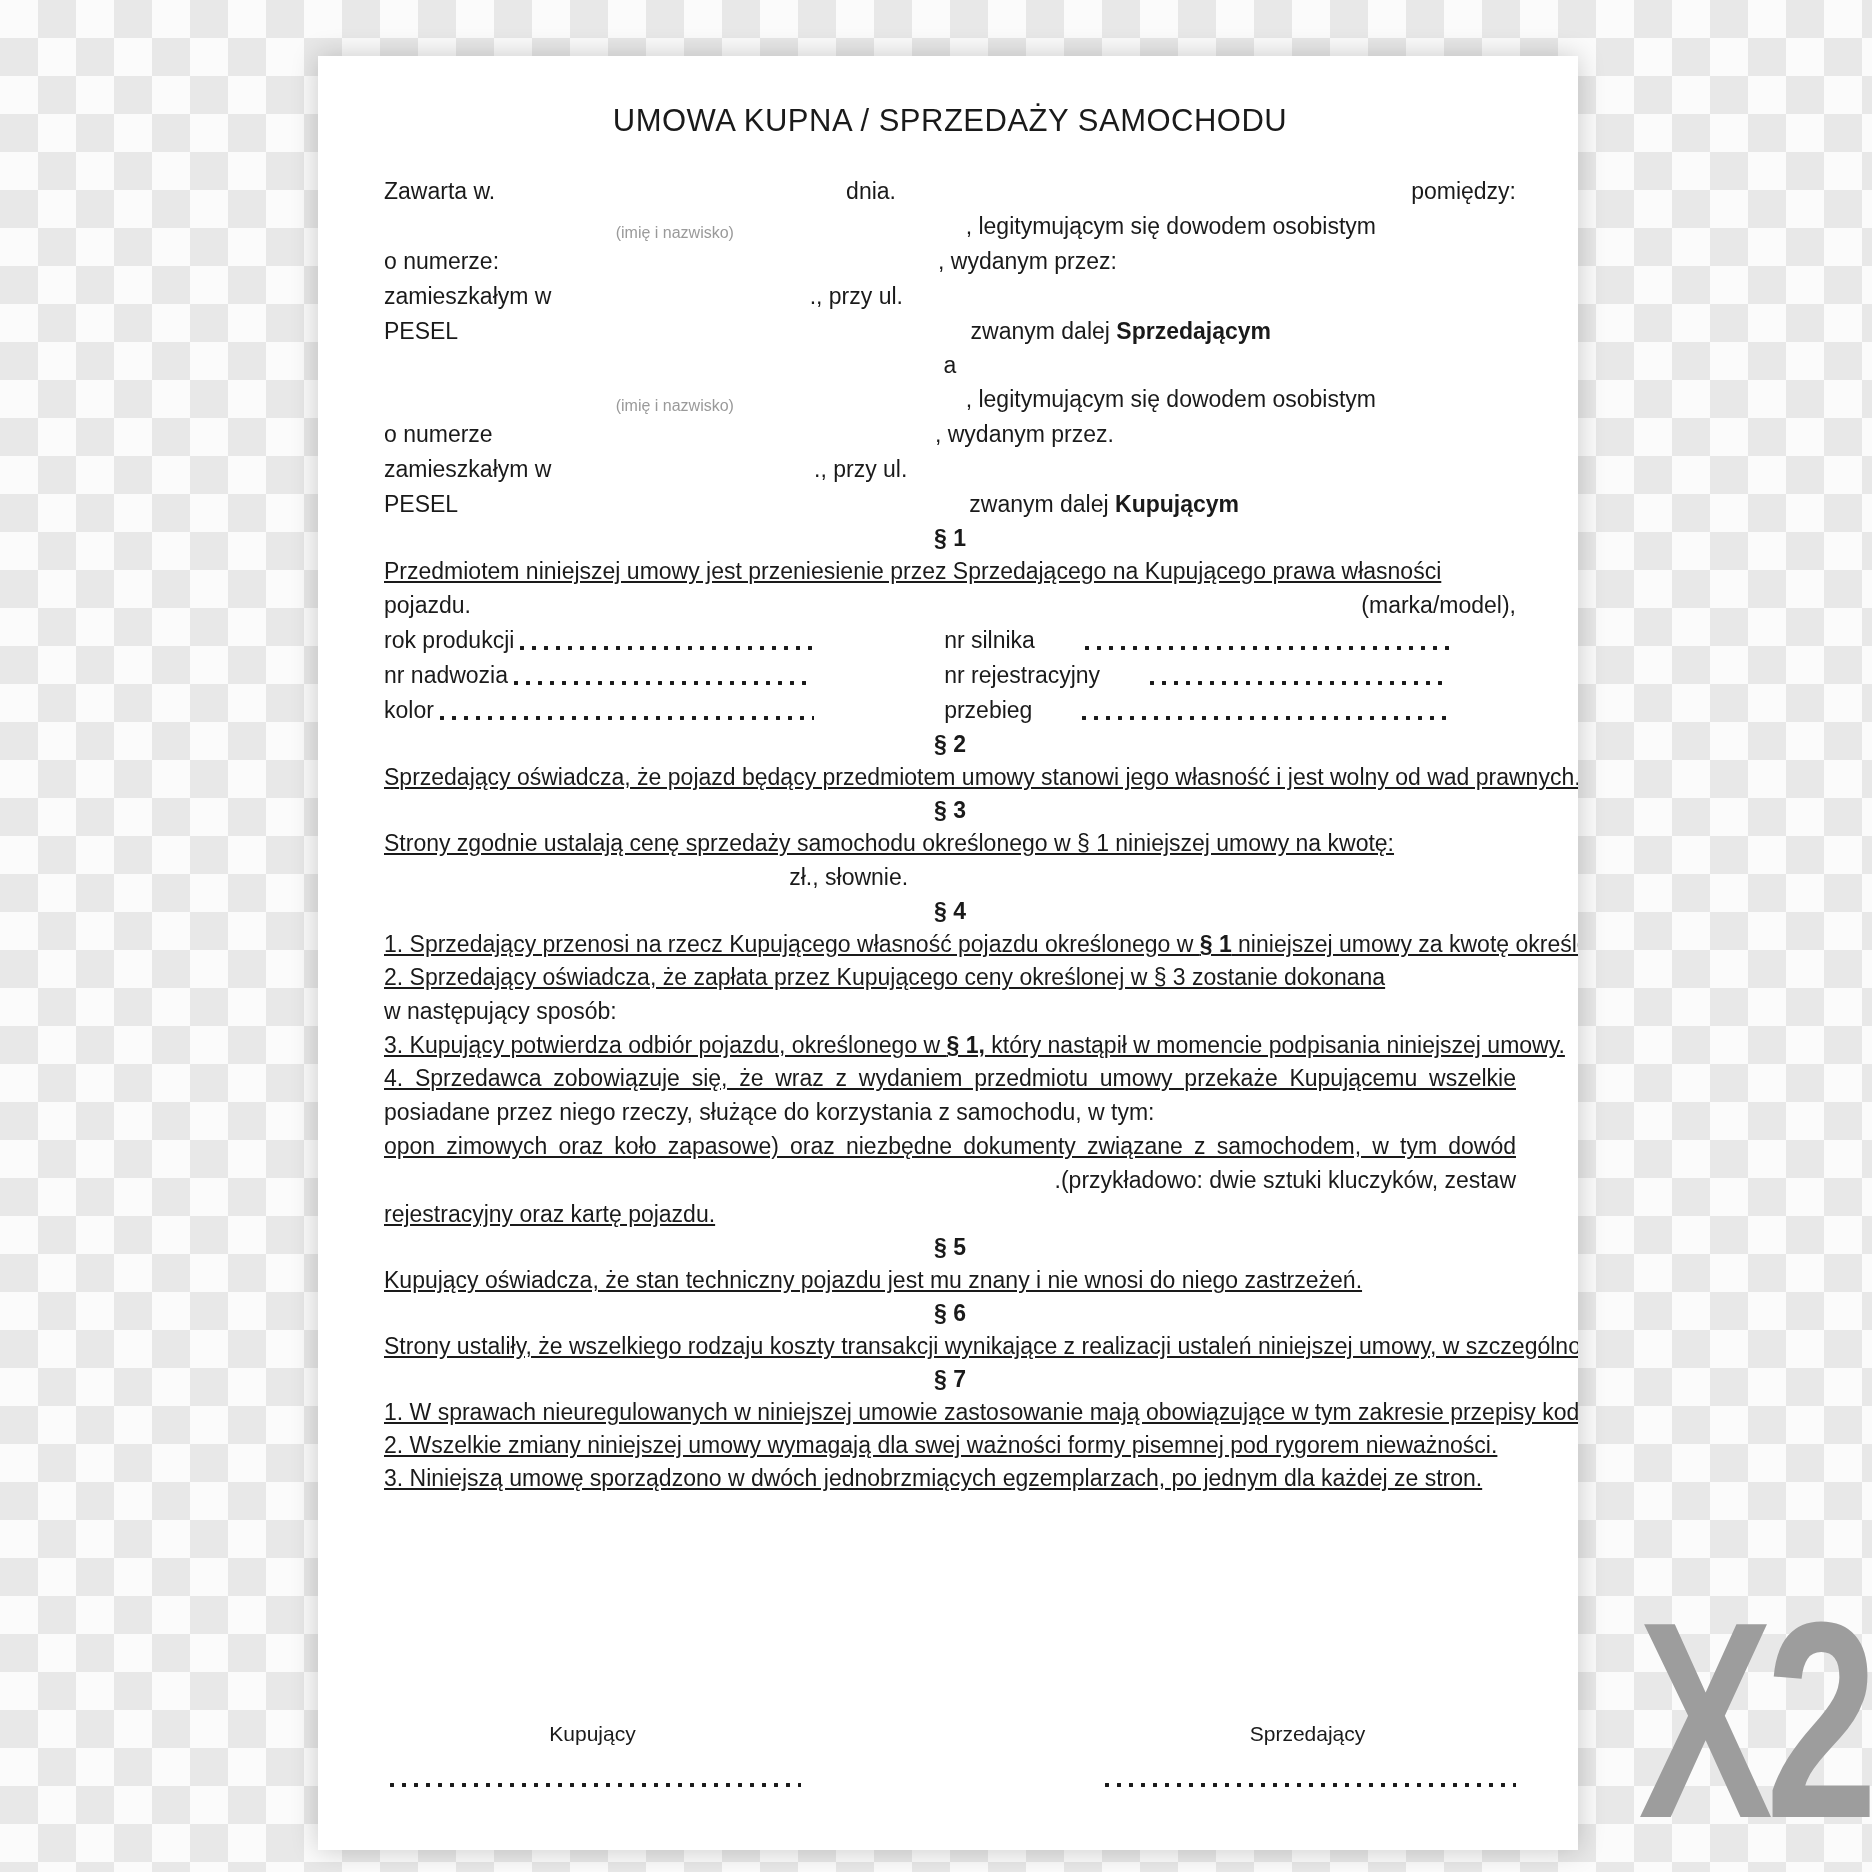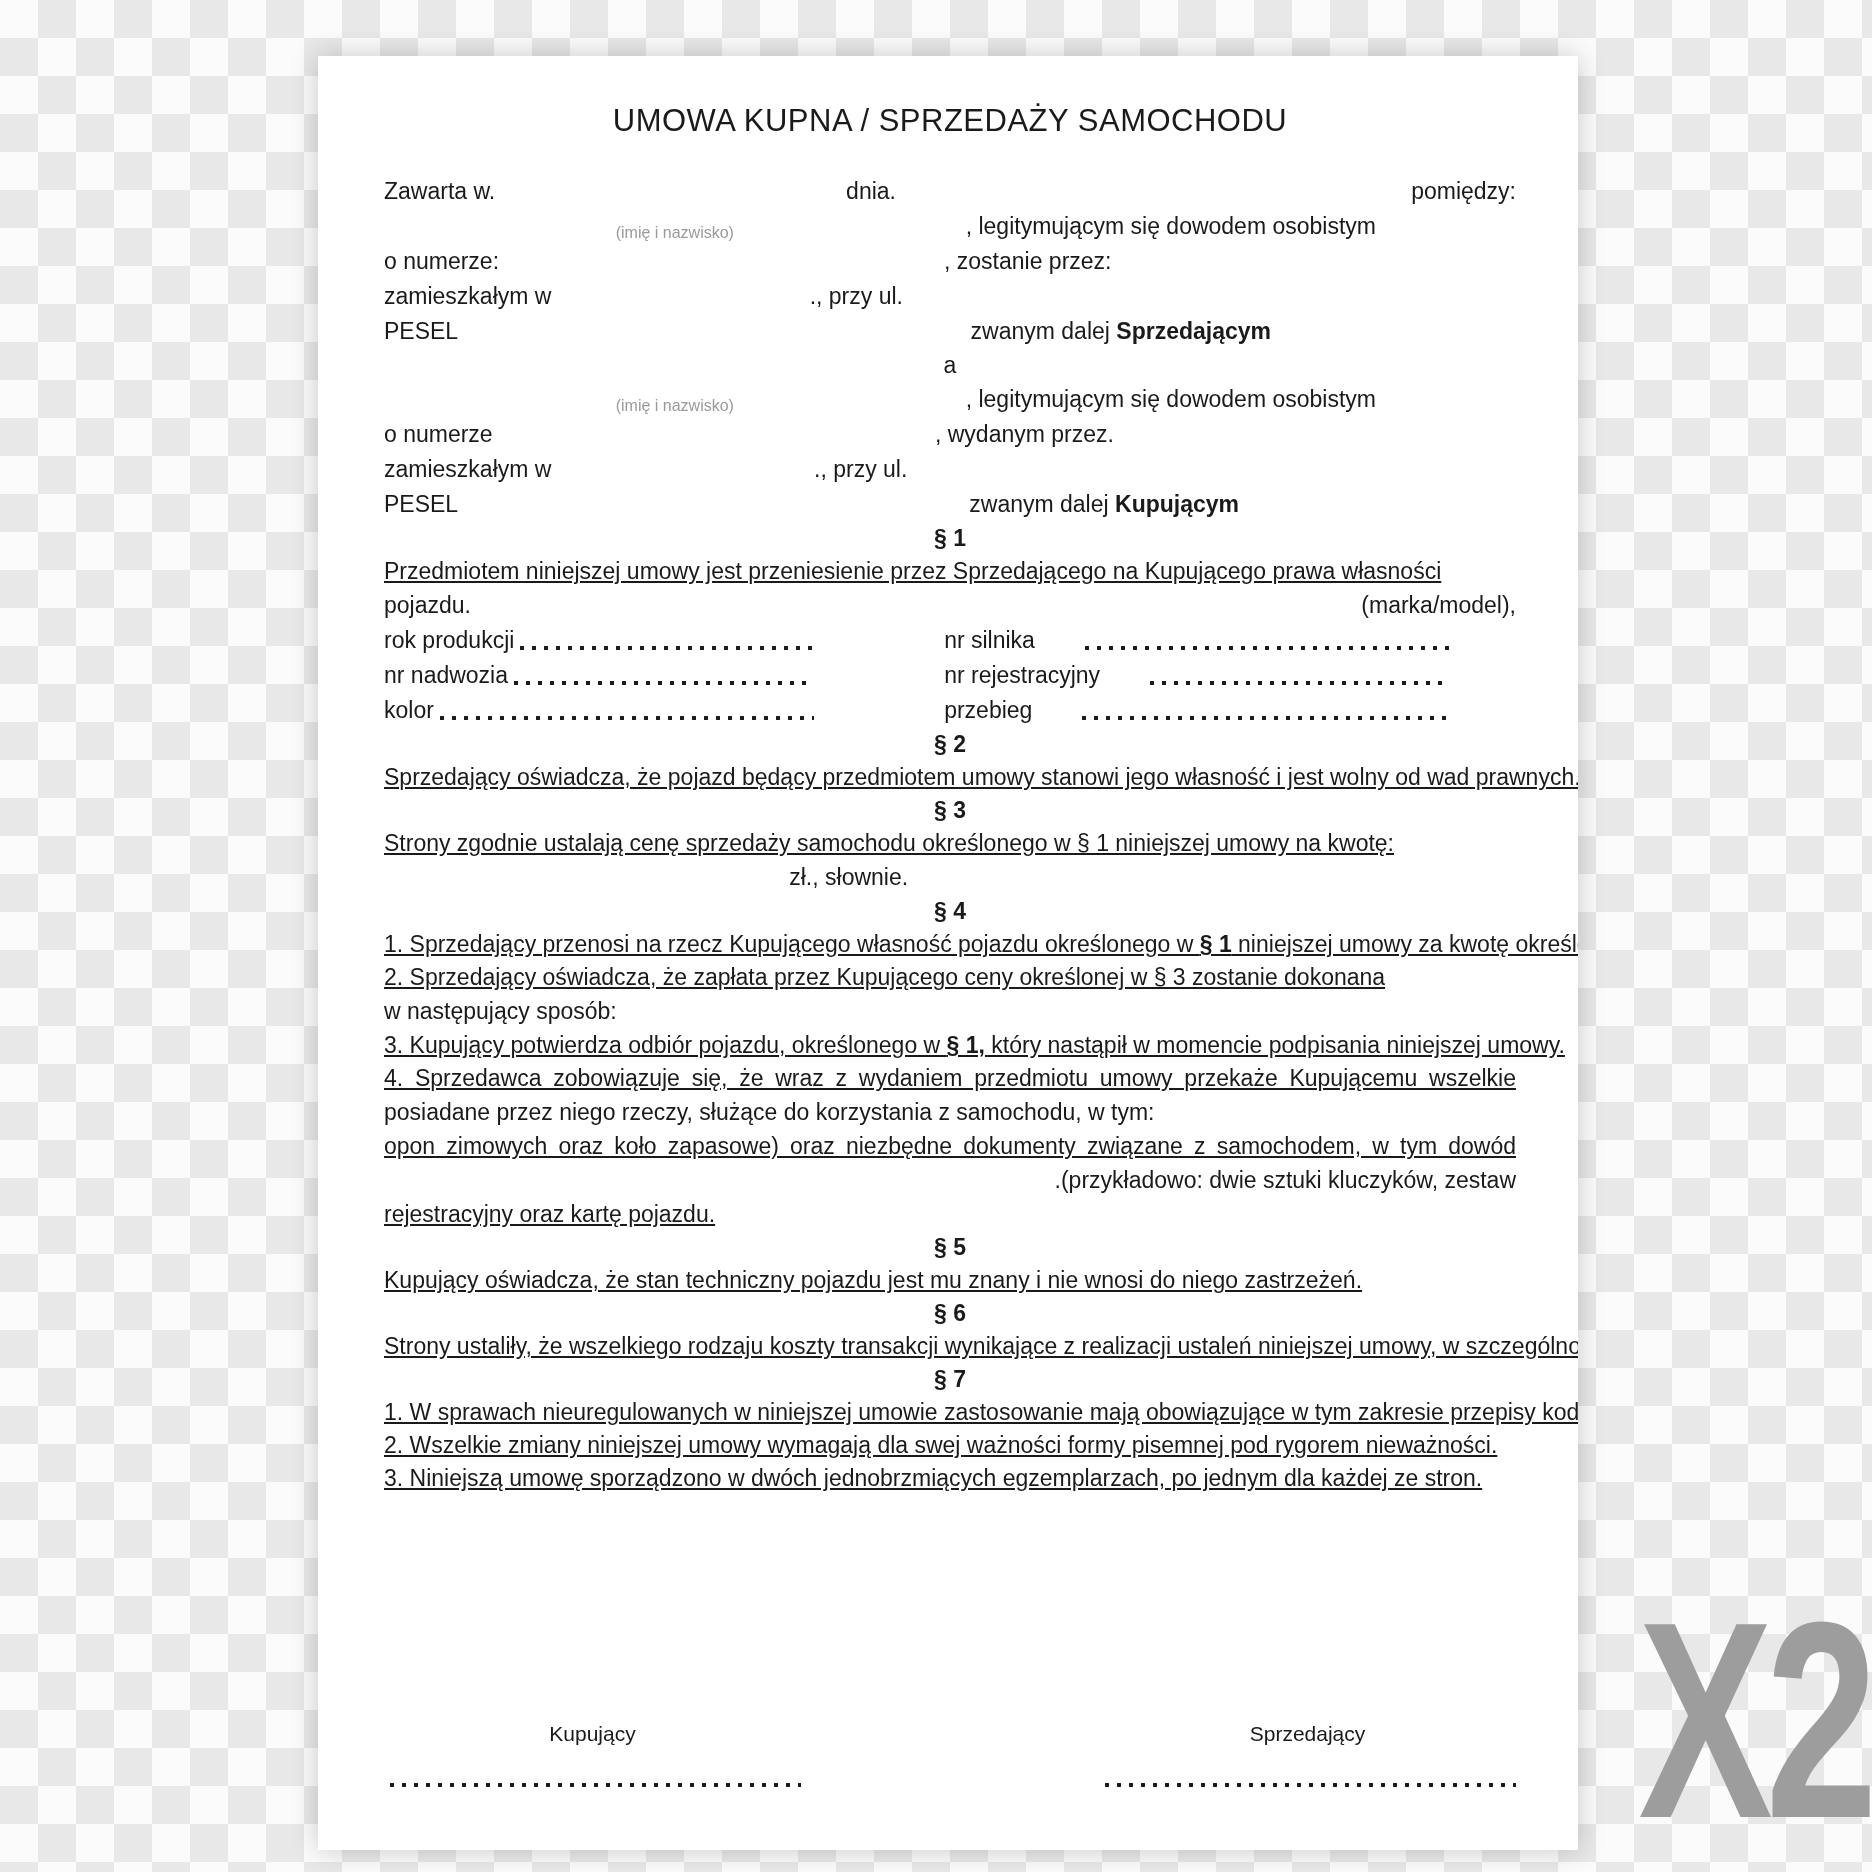--- a/index.html
+++ b/index.html
@@ -90,21 +90,21 @@
       </div>
       <div class="line fill" style="padding-right: 140px;">
         <span class="dots" style="flex-grow: 1;">
           <span class="sublabel">(imię i nazwisko)</span>
         </span>
         <span class="seg">, legitymującym się dowodem osobistym</span>
       </div>
       <div class="line fill">
         <span class="seg">o numerze:</span>
         <span class="dots" style="flex-grow: 1.1;"></span>
-        <span class="seg">, zostanie przez:</span>
+        <span class="seg">, wydanym przez:</span>
         <span class="dots" style="flex-grow: 1;"></span>
       </div>
       <div class="line fill" style="padding-right: 45px;">
         <span class="seg">zamieszkałym w</span>
         <span class="dots" style="flex-grow: 1;"></span>
         <span class="seg">., przy ul.</span>
         <span class="dots" style="flex-grow: 2.2;"></span>
       </div>
       <div class="line fill" style="padding-right: 245px;">
         <span class="seg">PESEL</span>

